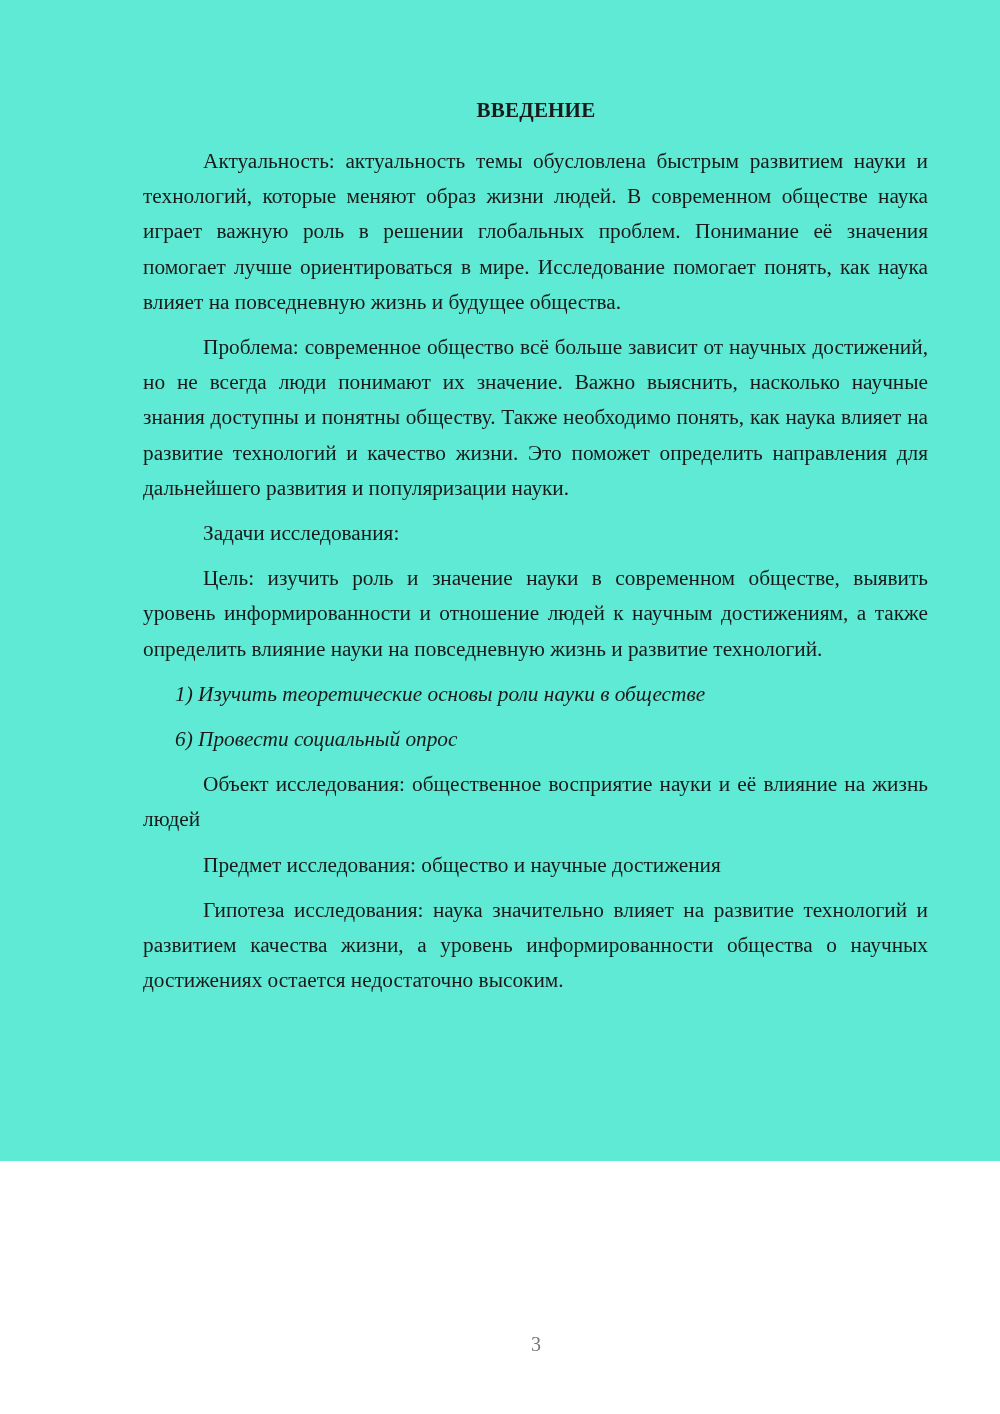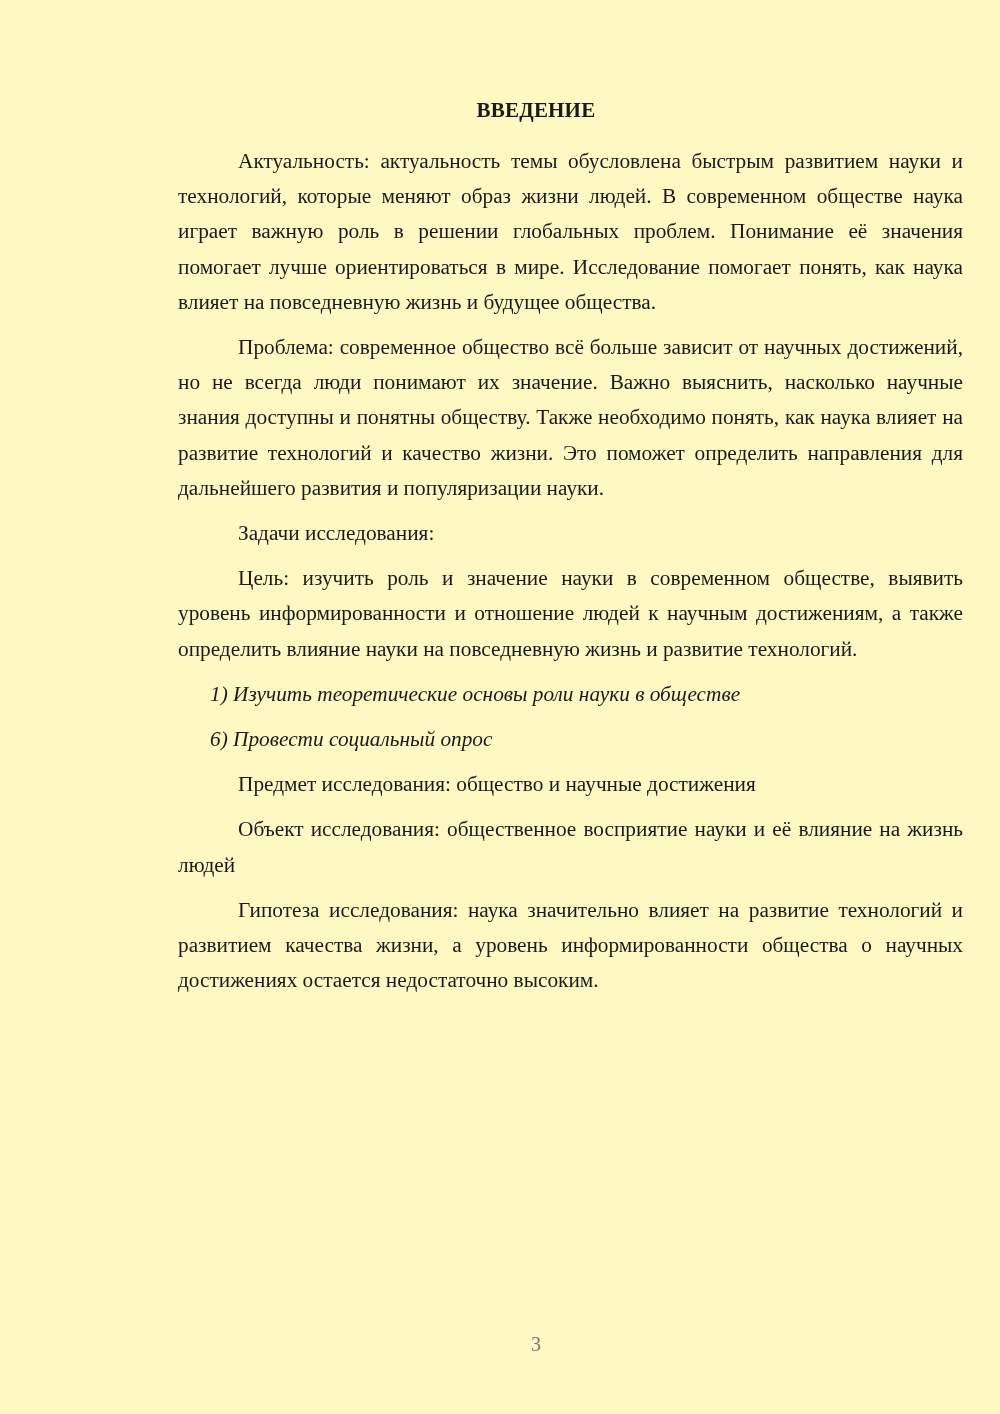--- a/index.html
+++ b/index.html
@@ -11,41 +11,40 @@
       width: 1000px;
       height: 1414px;
       position: relative;
       overflow: hidden;
       font-family: "Liberation Serif", "DejaVu Serif", serif;
       color: #1a1a1a;
     }
     .page {
       position: absolute;
       left: 0; top: 0;
-      width: 1000px; height: 1414px;
-      background: #fef9c3;
+      width: 1000px; height: 1161px;
+      background: #5eead4;
     }
     .title {
       position: absolute;
       top: 98px;
       left: 0;
       width: 1072px;
       text-align: center;
       font-weight: bold;
       font-size: 21px;
       letter-spacing: 0.2px;
     }
     .content {
       position: absolute;
       left: 143px;
       top: 144px;
       width: 785px;
       font-size: 21.3px;
       line-height: 35.2px;
-      margin-left: 35px;
     }
     .para {
       margin: 0 0 10px 0;
       text-align: justify;
       text-indent: 60px;
     }
     .item {
       margin: 0 0 10px 0;
       text-indent: 32px;
       text-align: justify;
@@ -71,19 +70,19 @@
     <p class="para">Актуальность: актуальность темы обусловлена быстрым развитием науки и технологий, которые меняют образ жизни людей. В современном обществе наука играет важную роль в решении глобальных проблем. Понимание её значения помогает лучше ориентироваться в мире. Исследование помогает понять, как наука влияет на повседневную жизнь и будущее общества.</p>
     <p class="para">Проблема: современное общество всё больше зависит от научных достижений, но не всегда люди понимают их значение. Важно выяснить, насколько научные знания доступны и понятны обществу. Также необходимо понять, как наука влияет на развитие технологий и качество жизни. Это поможет определить направления для дальнейшего развития и популяризации науки.</p>
     <p class="para">Задачи исследования:</p>
     <p class="para">Цель: изучить роль и значение науки в современном обществе, выявить уровень информированности и отношение людей к научным достижениям, а также определить влияние науки на повседневную жизнь и развитие технологий.</p>
 
     <div>
       <p class="item">1) Изучить теоретические основы роли науки в обществе</p>
       <p class="item">6) Провести социальный опрос</p>
     </div>
 
+    <p class="para">Объект исследования: общественное восприятие науки и её влияние на жизнь людей</p>
     <p class="para">Предмет исследования: общество и научные достижения</p>
-    <p class="para">Объект исследования: общественное восприятие науки и её влияние на жизнь людей</p>
     <p class="para">Гипотеза исследования: наука значительно влияет на развитие технологий и развитием качества жизни, а уровень информированности общества о научных достижениях остается недостаточно высоким.</p>
   </div>
 
   <div class="page-number">3</div>
 </div>
 
 </body></html>

